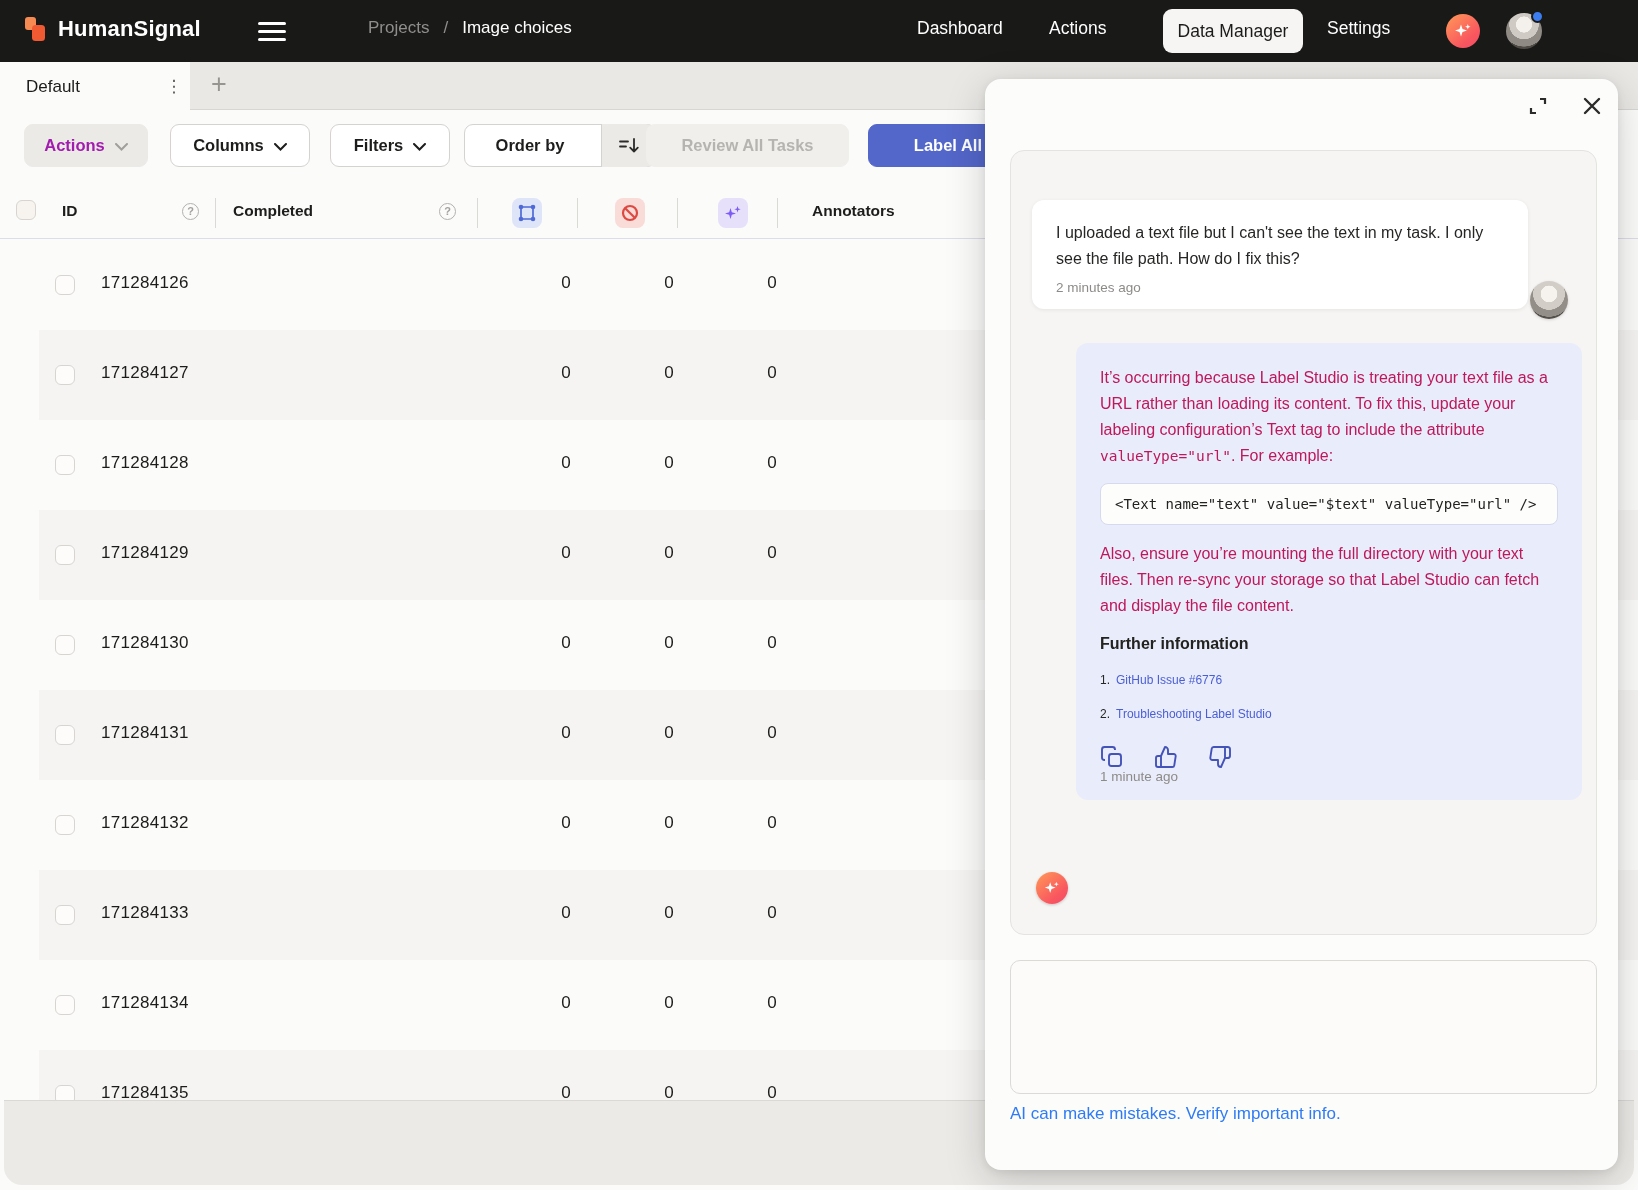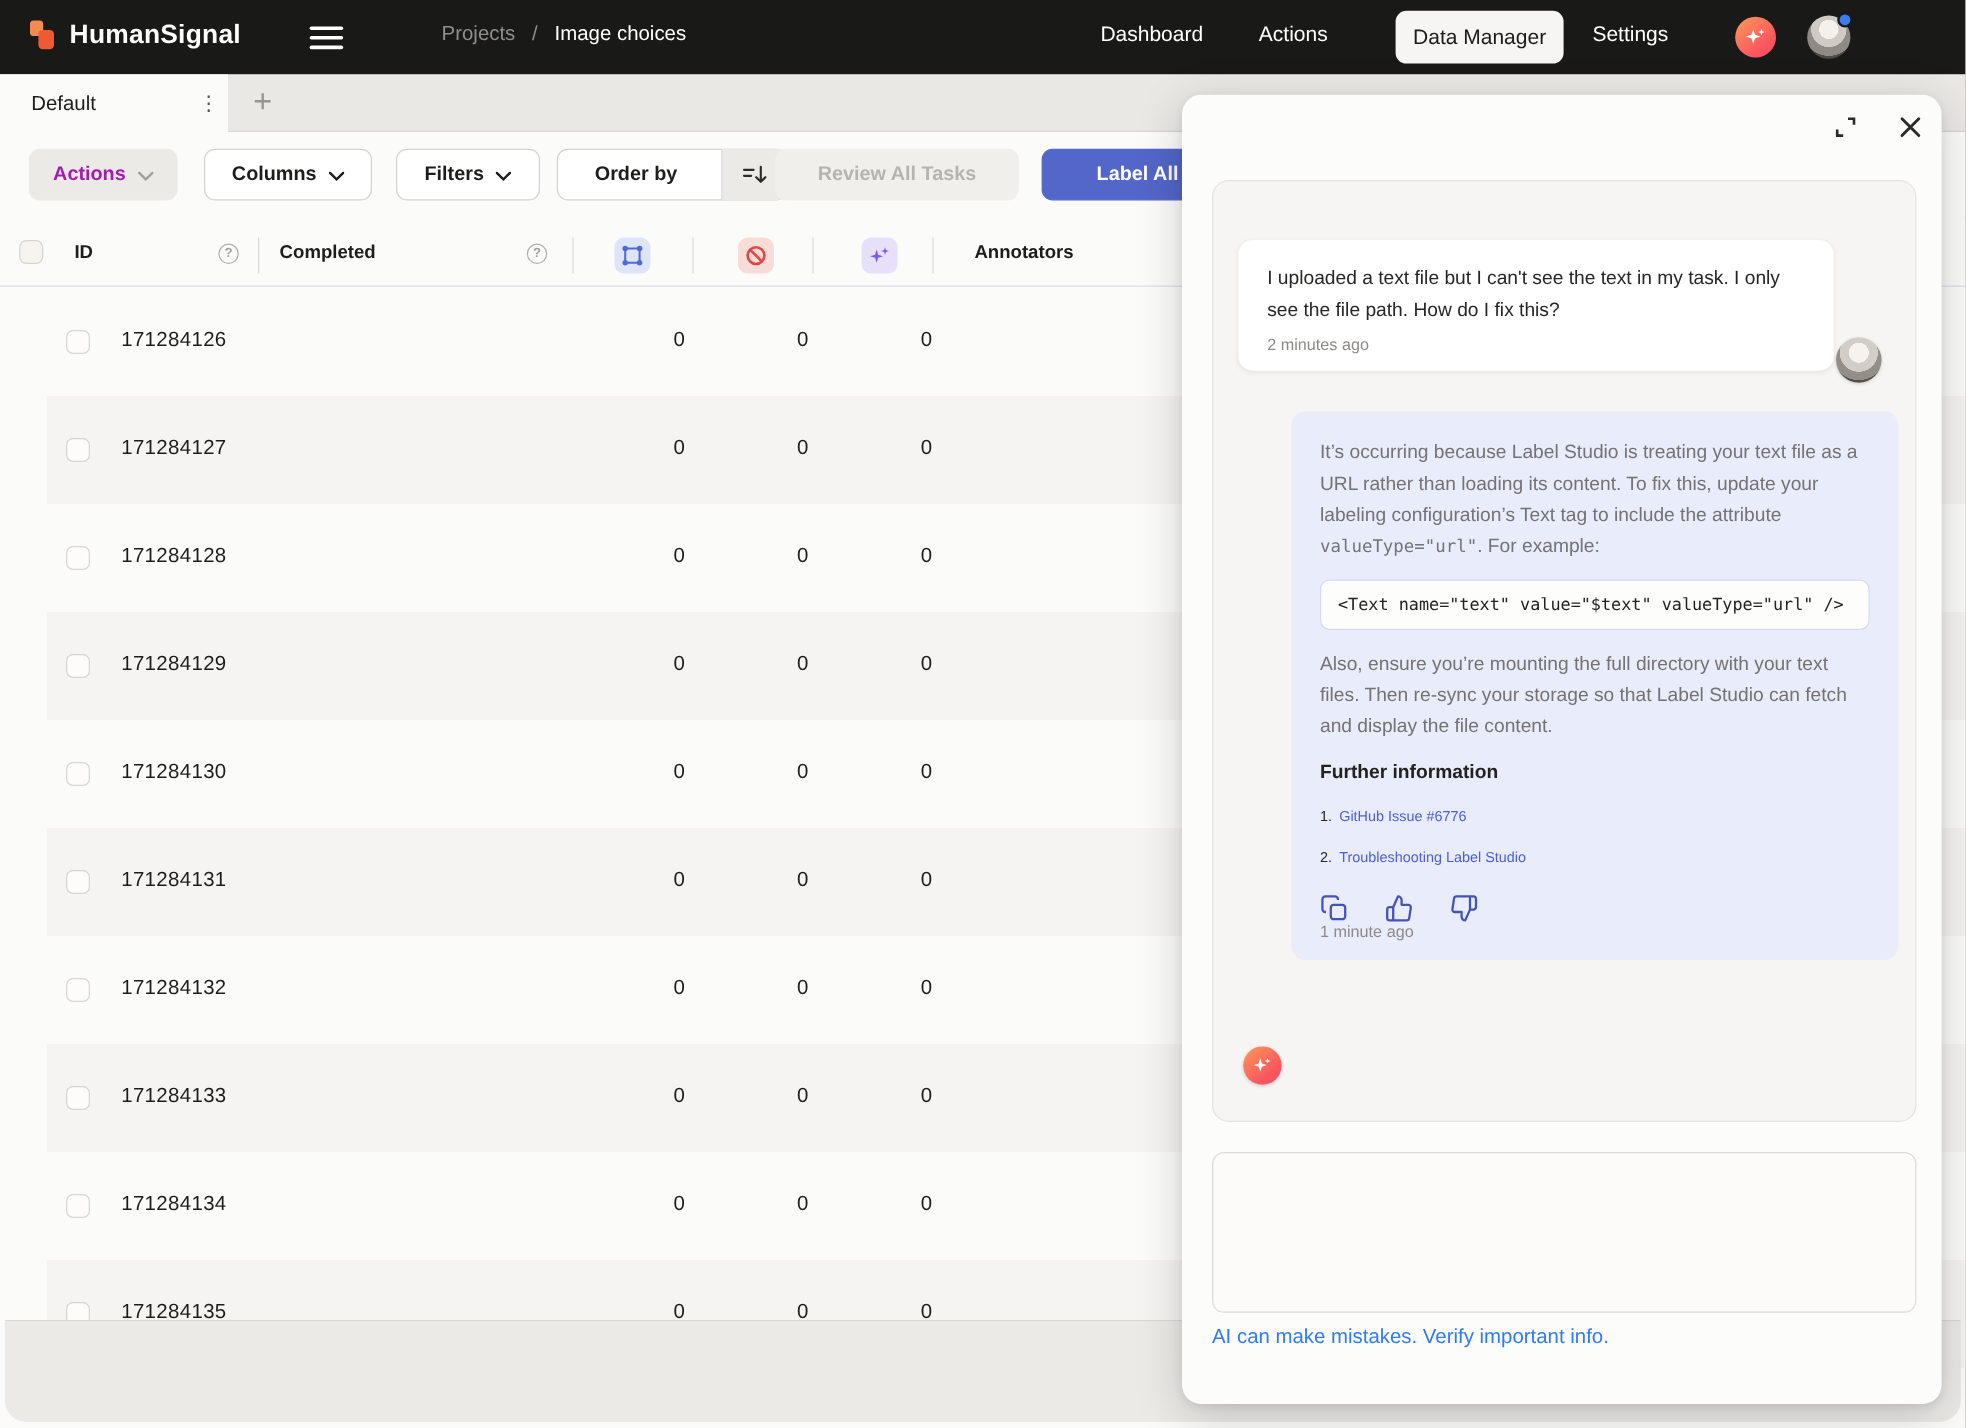--- a/index.html
+++ b/index.html
@@ -69,21 +69,21 @@
   .panel-icon{position:absolute;top:94px;width:24px;height:24px;color:#2b2b2a;cursor:pointer;}
   .icon-expand{left:1526px;}
   .icon-close{left:1580px;}
   .convo{position:absolute;left:1010px;top:150px;width:587px;height:785px;background:#f6f5f3;border:1px solid #e4e3e0;border-radius:14px;}
   .bubble-user{position:absolute;left:1032px;top:200px;width:496px;background:#fff;border-radius:12px;box-shadow:0 1px 4px rgba(0,0,0,.07);padding:20px 24px 14px 24px;}
   .bubble-user .msg{font-size:16px;line-height:26px;color:#262625;}
   .stamp{margin-top:8px;font-size:13.5px;color:#8d8b88;}
   .user-avatar{position:absolute;left:1530px;top:281px;width:38px;height:38px;border-radius:50%;
     background:radial-gradient(circle at 50% 34%,#f6f3ef 0 26%,#d2cdc6 27% 50%,#938e87 51% 72%,#55504a 73%);box-shadow:0 1px 3px rgba(0,0,0,.15);}
   .bubble-ai{position:absolute;left:1076px;top:343px;width:506px;background:#e9ecfa;border-radius:12px;padding:22px 24px 16px 24px;}
-  .bubble-ai p{margin:0;font-size:16px;line-height:26px;color:#737373;}
+  .bubble-ai p{margin:0;font-size:16px;line-height:26px;color:#be185d;}
   .bubble-ai .codeline{font-family:"DejaVu Sans Mono",monospace;font-size:14.5px;}
   .codeblock{margin:14px 0 6px 0;background:#fdfdfc;border:1px solid #d7daee;border-radius:8px;padding:12px 14px;font-family:"DejaVu Sans Mono",monospace;font-size:14px;color:#22221f;white-space:nowrap;overflow:hidden;}
   .para2{margin-top:16px !important;}
   .further{margin-top:16px;font-size:16px;font-weight:700;color:#22221f;}
   .ai-list{margin:10px 0 0 0;padding:0;list-style:none;}
   .ai-list li{font-size:12px;line-height:34px;color:#262625;}
   .ai-list .num{margin-right:6px;}
   .ai-link{color:#4a5fd5;cursor:pointer;text-decoration:none;}
   .fb-row{display:flex;gap:30px;margin-top:14px;color:#4453b8;}
   .fb-row .fb{width:24px;height:24px;cursor:pointer;}

